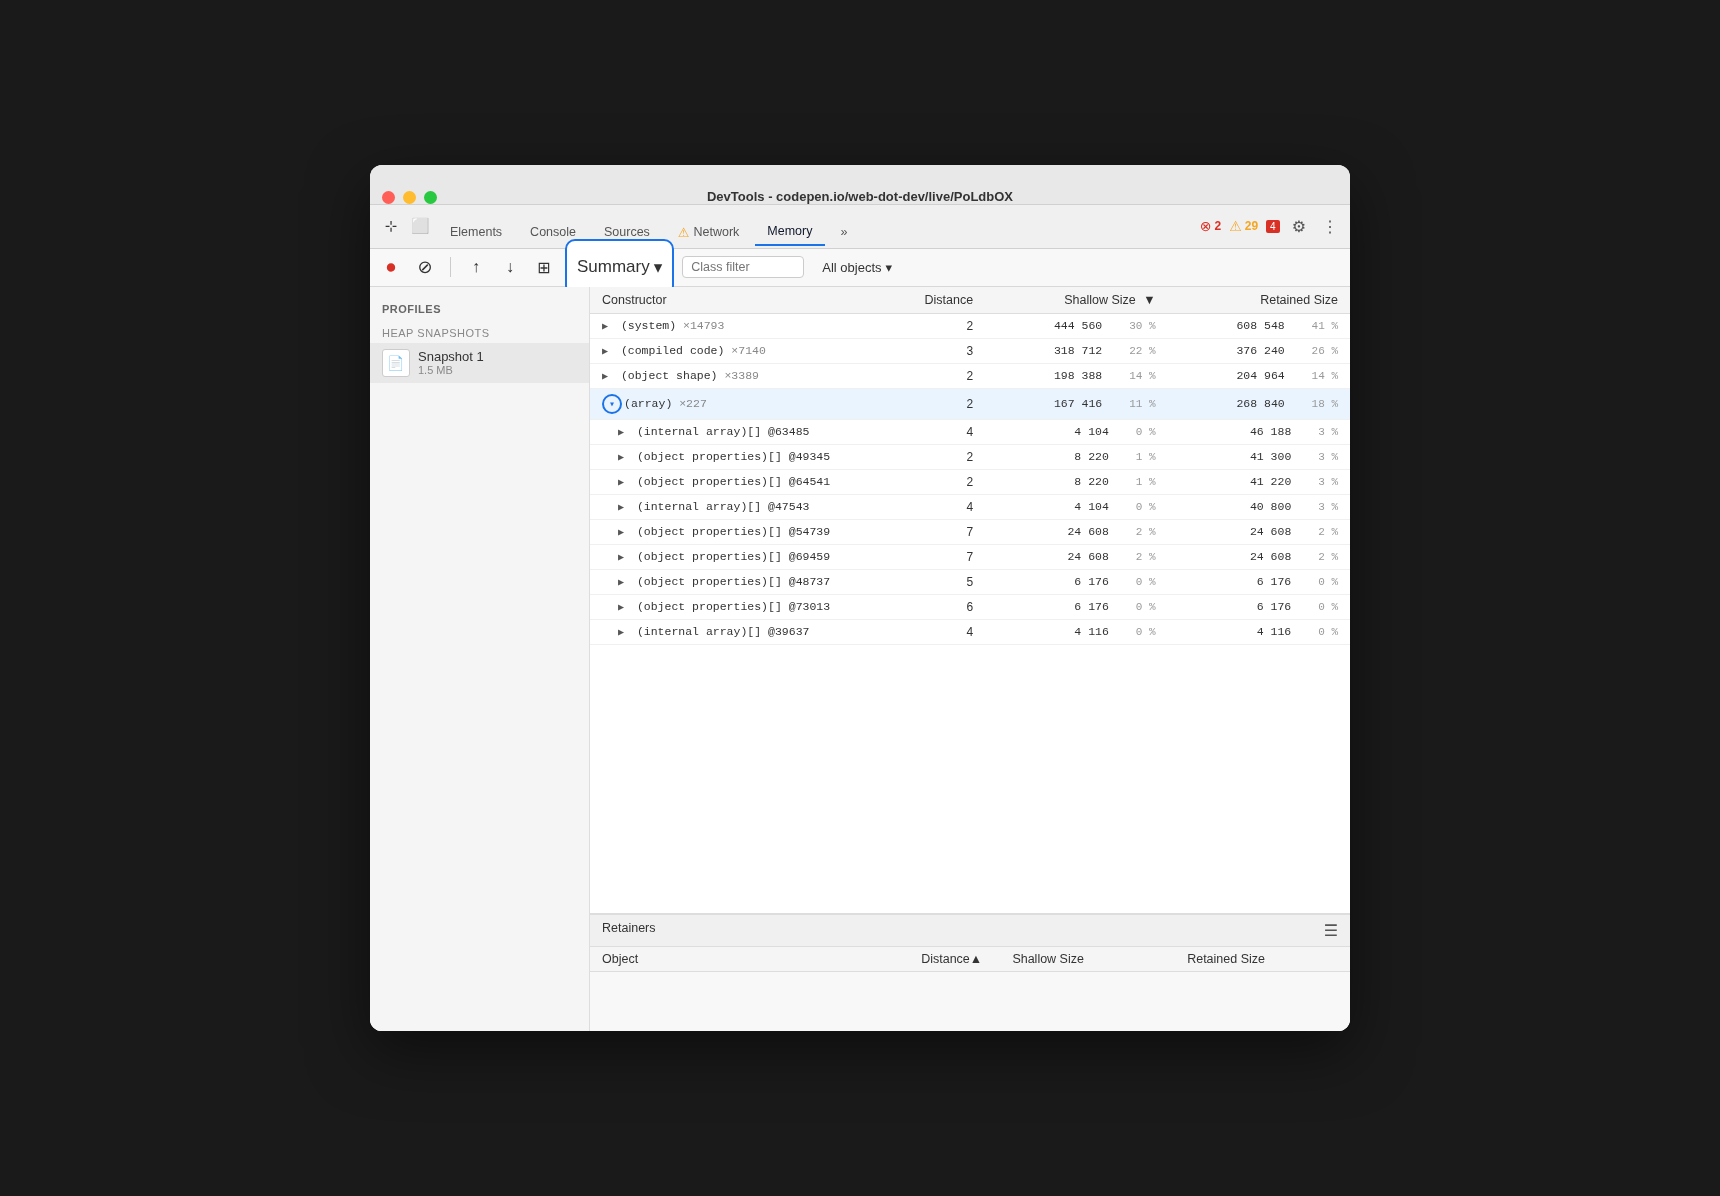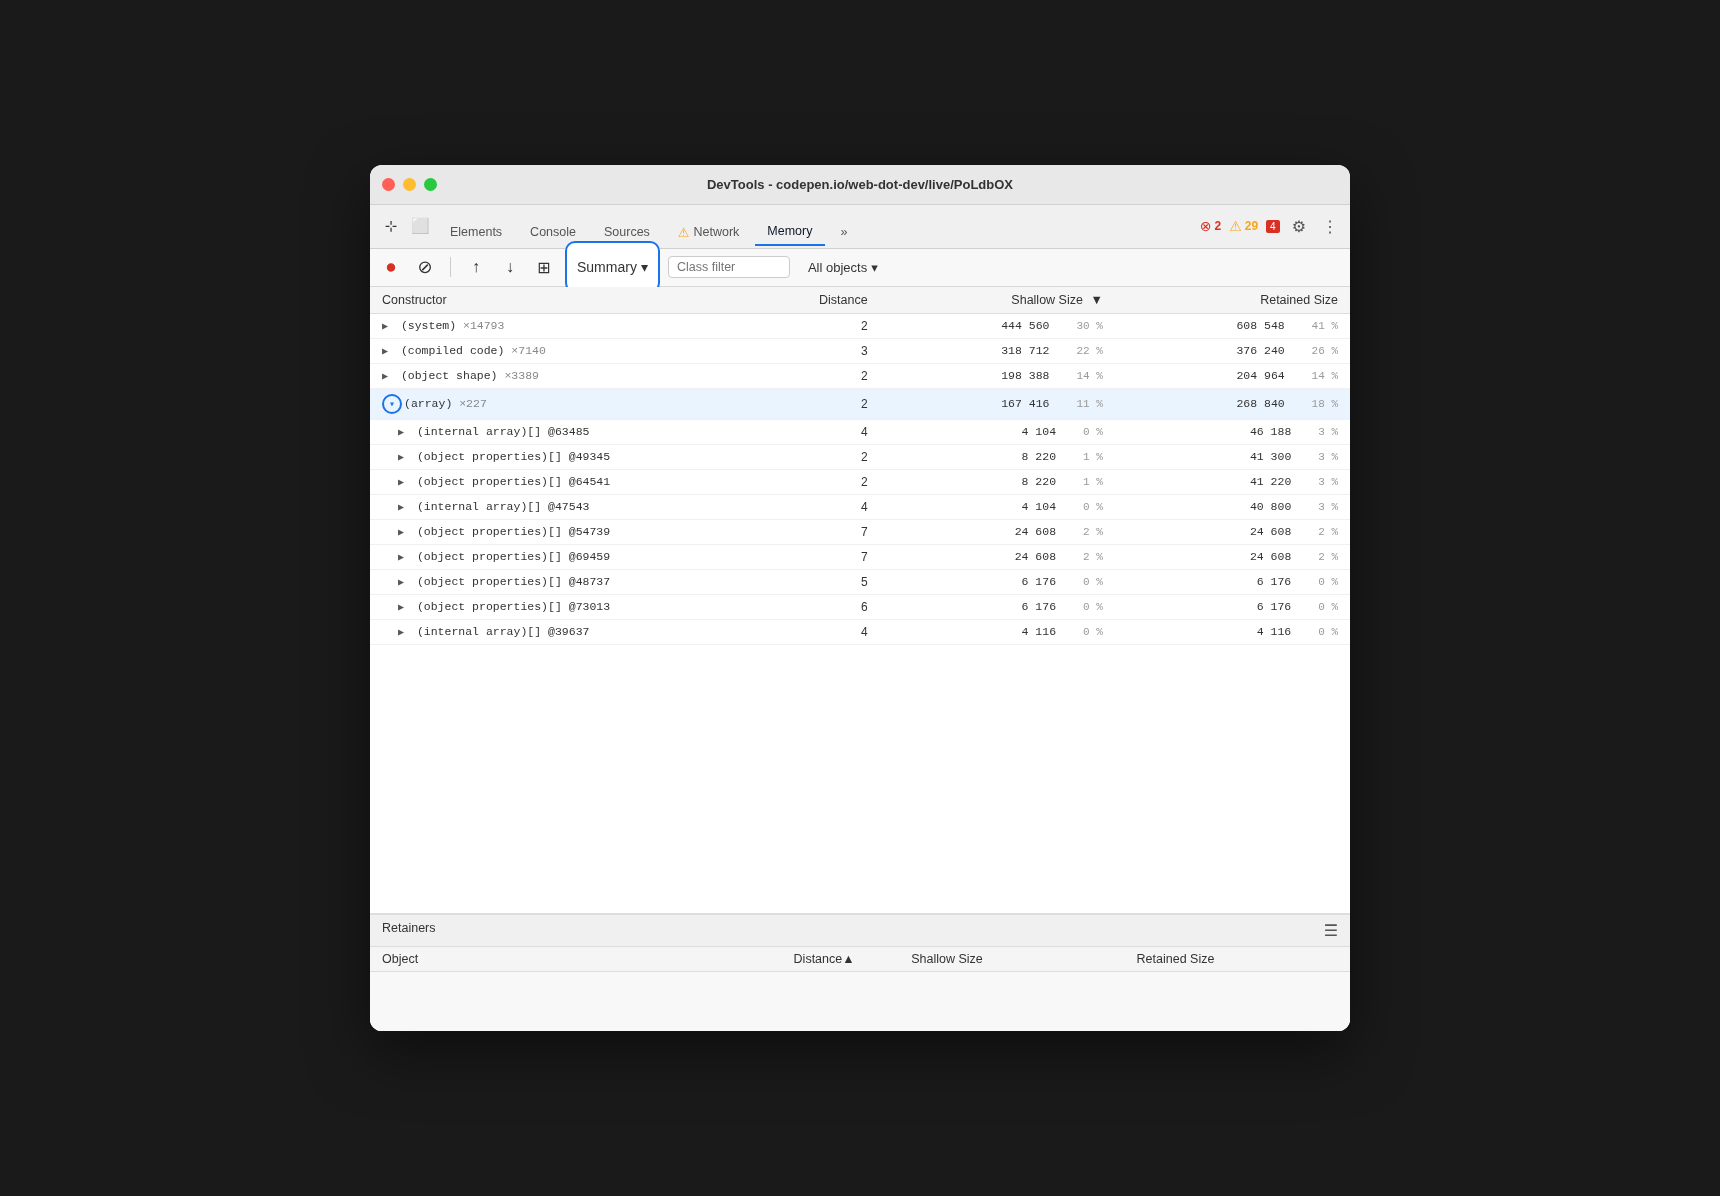--- a/index.html
+++ b/index.html
@@ -15,21 +15,21 @@
       width: 980px;
       background: #f5f5f5;
       border-radius: 12px;
       box-shadow: 0 20px 60px rgba(0,0,0,0.5);
       overflow: hidden;
     }
     .titlebar {
       background: #e8e8e8;
       height: 40px;
       display: flex;
-      align-items: center;
+      align-items: flex-end;
       justify-content: center;
       position: relative;
       border-bottom: 1px solid #d0d0d0;
     }
     .titlebar-buttons {
       position: absolute;
       left: 12px;
       display: flex;
       gap: 8px;
     }
@@ -127,21 +127,21 @@
       margin: 0 4px;
     }
     .summary-btn {
       display: flex;
       align-items: center;
       gap: 4px;
       padding: 16px 10px;
       border: 2px solid #1a73e8;
       border-radius: 10px;
       cursor: pointer;
-      font-size: 14px;
+      font-size: 17px;
       font-weight: 500;
       color: #333;
       background: white;
     }
     .class-filter-input {
       border: 1px solid #ccc;
       border-radius: 4px;
       padding: 3px 8px;
       font-size: 12.5px;
       color: #999;
@@ -365,20 +365,31 @@
     </div>
     <input class="class-filter-input" type="text" placeholder="Class filter" style="">
     <div class="all-objects-select">
       <span>All objects</span>
       <span>▾</span>
     </div>
   </div>
 
   <div class="main-content">
 
+    <div class="sidebar">
+      <div class="sidebar-section-title">Profiles</div>
+      <div class="sidebar-subsection">HEAP SNAPSHOTS</div>
+      <div class="snapshot-item">
+        <div class="snapshot-icon">📄</div>
+        <div class="snapshot-info">
+          <span class="snapshot-name">Snapshot 1</span>
+          <span class="snapshot-size">1.5 MB</span>
+        </div>
+      </div>
+    </div>
 
     <div class="data-panel">
 
       <div class="table-container" style="flex: 1; overflow-y: scroll; position: relative;">
         <table class="data-table">
           <thead>
             <tr>
               <th class="col-constructor">Constructor</th>
               <th class="col-distance right">Distance</th>
               <th class="col-shallow right">

